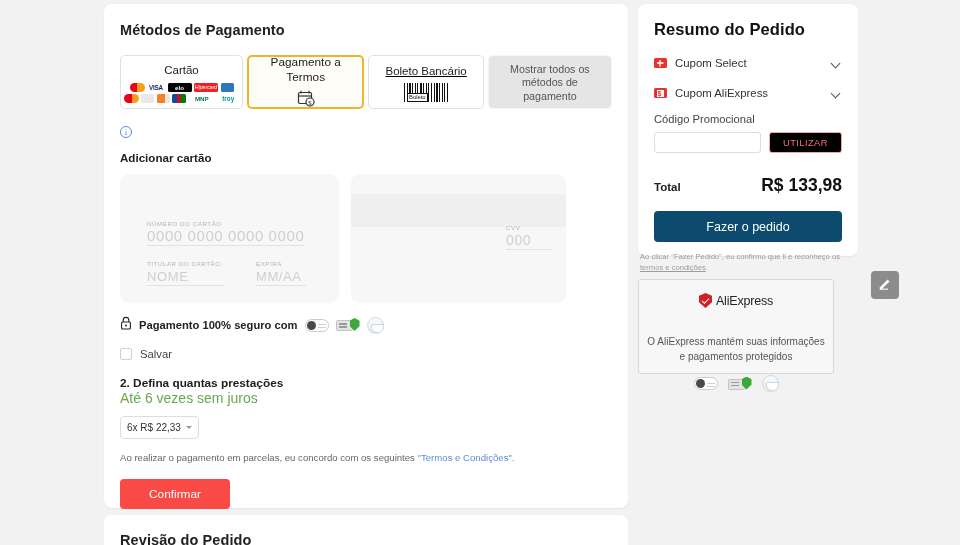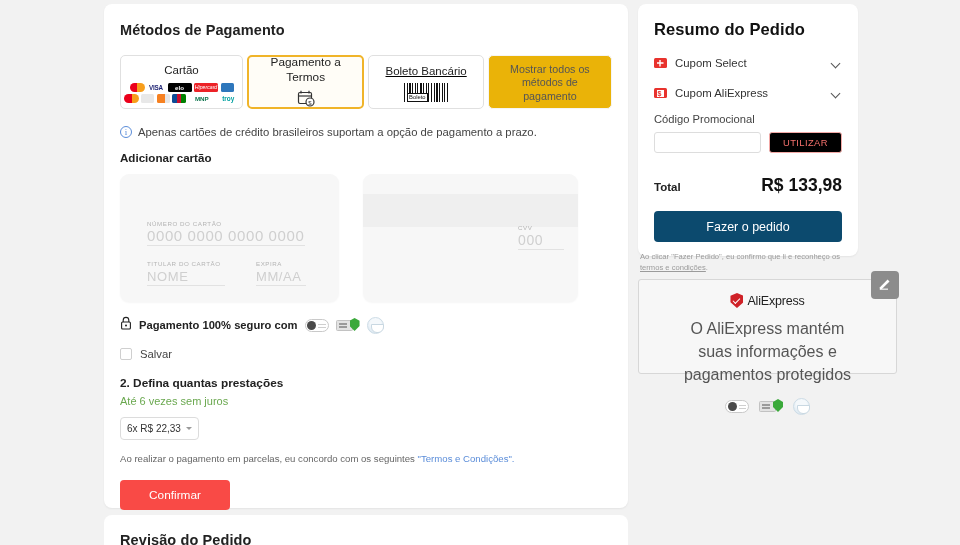--- a/index.html
+++ b/index.html
@@ -28,21 +28,21 @@
   .methods { display: flex; gap: 4px; margin-top: 17px; }
   .method {
     border: 1px solid #e0e0e0; border-radius: 5px;
     background: #fff; height: 54px; padding: 7px 6px 5px 6px;
     display: flex; flex-direction: column; align-items: center;
     justify-content: flex-start; cursor: pointer; position: relative;
   }
   .method.m-card   { width: 123px; }
   .method.m-prazo  { width: 120px; border: 2px solid #f0b429; background:#fffdf7; justify-content:center; }
   .method.m-boleto { width: 118px; justify-content: center; text-decoration: underline; }
-  .method.m-all    { width: 127px; background: #eab308; border-color: #f5f5f5;
+  .method.m-all    { width: 127px; background: #e5e5e5; border-color: #f5f5f5;
                      align-items: center; justify-content: center; }
   .method-label { font-size: 11.5px; color: #222; text-align: center; line-height: 1.25; }
   .method.m-prazo .method-label { font-size: 11.8px; }
   .method.m-all .method-label { color: #555; font-size: 10.7px; }
 
   .brand-rows { margin-top: 4px; }
   .brand-row { display: flex; gap: 2.5px; align-items: center; justify-content: center; margin-top:2px;}
   .chip { height: 9px; border-radius: 1.5px; display:inline-block; }
   .chip-mc { width: 15px; background: linear-gradient(90deg,#eb001b 50%,#f79e1b 50%); border-radius:5px;}
   .chip-visa { width: 18px; background:#fff; color:#1a1f71; font-size:6.3px; font-weight:bold;
@@ -77,21 +77,21 @@
     margin-top: 17px; font-size: 11.3px; color: #444;
   }
   .info-ico {
     width: 12px; height: 12px; border-radius: 50%; border: 1px solid #5b8dd9;
     color: #5b8dd9; font-size: 9px; line-height: 10px; text-align: center; flex: none;
     font-family: "Liberation Serif", serif;
   }
   .add-card-title { margin-top: 13px; font-size: 11.6px; font-weight: bold; color: #222; }
 
   
-  .cards-row { display: flex; gap: 24px; margin-top: 10px; }
+  .cards-row { display: flex; gap: 12px; margin-top: 10px; }
   .ccard {
     background: #f7f7f7; border-radius: 9px; position: relative;
     box-shadow: 0 1px 2px rgba(0,0,0,0.04);
   }
   .ccard-front { width: 219px; height: 128px; padding: 0; }
   .ccard-back  { width: 215px; height: 128px; overflow: hidden; }
   .stripe { position: absolute; left: 0; top: 20px; width: 100%; height: 33px; background: #efefef; }
   .fld { position: absolute; }
   .fld-lab { font-size: 6.2px; color: #b4b4b4; letter-spacing: .55px; text-transform: uppercase; }
   .fld-val { font-size: 15px; color: #cfcfcf; letter-spacing: .6px; font-weight: 300;
@@ -124,21 +124,21 @@
                background: radial-gradient(circle at 50% 35%, #f4f8fb 40%, #cfe0ec 100%);
                border: 1px solid #cddce6; position:relative; }
   .badge-ssl:after{content:"";position:absolute;left:3px;top:6px;width:11px;height:7px;
                border-radius:0 0 6px 6px;background:#fff;border:1px solid #c9d8e2;}
 
   .save-row { display: flex; align-items: center; gap: 8px; margin-top: 14px; }
   .chk { width: 12px; height: 12px; border: 1px solid #cfcfcf; border-radius: 2px; background:#fff; }
   .save-lbl { font-size: 11.3px; color: #444; }
 
   .step-title { margin-top: 16px; font-size: 11.8px; font-weight: bold; color: #222; }
-  .step-sub { margin-top: 5px; font-size: 11px; color: #6aa84f; }
+  .step-sub { font-size: 14px; color: #6aa84f; }
 
   .select-box {
     margin-top: 10px; width: 79px; height: 23px; border: 1px solid #dcdcdc;
     border-radius: 4px; background: #fff; display: flex; align-items: center;
     justify-content: space-between; padding: 0 6px; cursor: pointer;
   }
   .select-val { font-size: 10px; color: #333; }
   .caret { width:0;height:0;border-left:3.2px solid transparent;border-right:3.2px solid transparent;
            border-top:3.6px solid #9a9a9a; }
 
@@ -192,30 +192,30 @@
   .total-val { font-size: 17.5px; font-weight: bold; color: #111; }
 
   .order-btn { margin-top: 15px; width: 100%; height: 31px; background: #0c4a6e; border: 0;
                border-radius: 4px; color: #fff; font-size: 12.5px; cursor: pointer;
                font-family: "Liberation Sans", sans-serif; }
 
   .disclaimer { position: absolute; left: 640px; top: 251px; width: 218px;
                 font-size: 7.6px; color: #9b9b9b; line-height: 1.5; }
   .disclaimer a { color: #9b9b9b; text-decoration: underline; }
 
-  .protect-box { position: absolute; left: 638px; top: 279px; width: 259px; height: 95px;
+  .protect-box { position: absolute; left: 638px; top: 279px; width: 196px; height: 95px;
                  border: 1px solid #d7d7d7; background: #f7f7f7; border-radius: 3px;
                  display: flex; flex-direction: column; align-items: center; padding-top: 13px; }
   .ali-logo { display: flex; align-items: center; gap: 4px; }
   .ali-shield { width: 13px; height: 15px; background: #cf2127;
                 clip-path: polygon(50% 0,100% 18%,100% 62%,50% 100%,0 62%,0 18%); position: relative; }
   .ali-shield:after { content:""; position:absolute; left:3px; top:4.5px; width:6px; height:3.2px;
                 border-left:1.5px solid #fff; border-bottom:1.5px solid #fff; transform: rotate(-45deg); }
   .ali-name { font-size: 12.5px; color: #222; letter-spacing: -.2px; }
-  .protect-txt { margin-top: 9px; width: 182px; text-align: center; font-size: 16px;
+  .protect-txt { margin-top: 27px; width: 182px; text-align: center; font-size: 10px;
                  color: #555; line-height: 1.45; }
   .protect-icons { display: flex; gap: 10px; align-items: center; margin-top: 11px; }
 
   
   .edit-fab { position: absolute; left: 871px; top: 271px; width: 28px; height: 28px;
               background: #8c8c8c; border-radius: 4px; display:flex; align-items:center;
               justify-content:center; cursor: pointer; }
 </style>
 </head>
 <body>
@@ -269,21 +269,20 @@
         </span>
       </div>
 
       <div class="method m-all">
         <div class="method-label">Mostrar todos os métodos de pagamento</div>
       </div>
     </div>
 
     <div class="info-line">
       <span class="info-ico">i</span>
-      <span>Apenas cartões de crédito brasileiros suportam a opção de pagamento a prazo.</span>
     </div>
 
     <div class="add-card-title">Adicionar cartão</div>
 
     <div class="cards-row">
       <div class="ccard ccard-front">
         <div class="fld f-number">
           <div class="fld-lab">NÚMERO DO CARTÃO</div>
           <div class="fld-val">0000 0000 0000 0000</div>
         </div>

